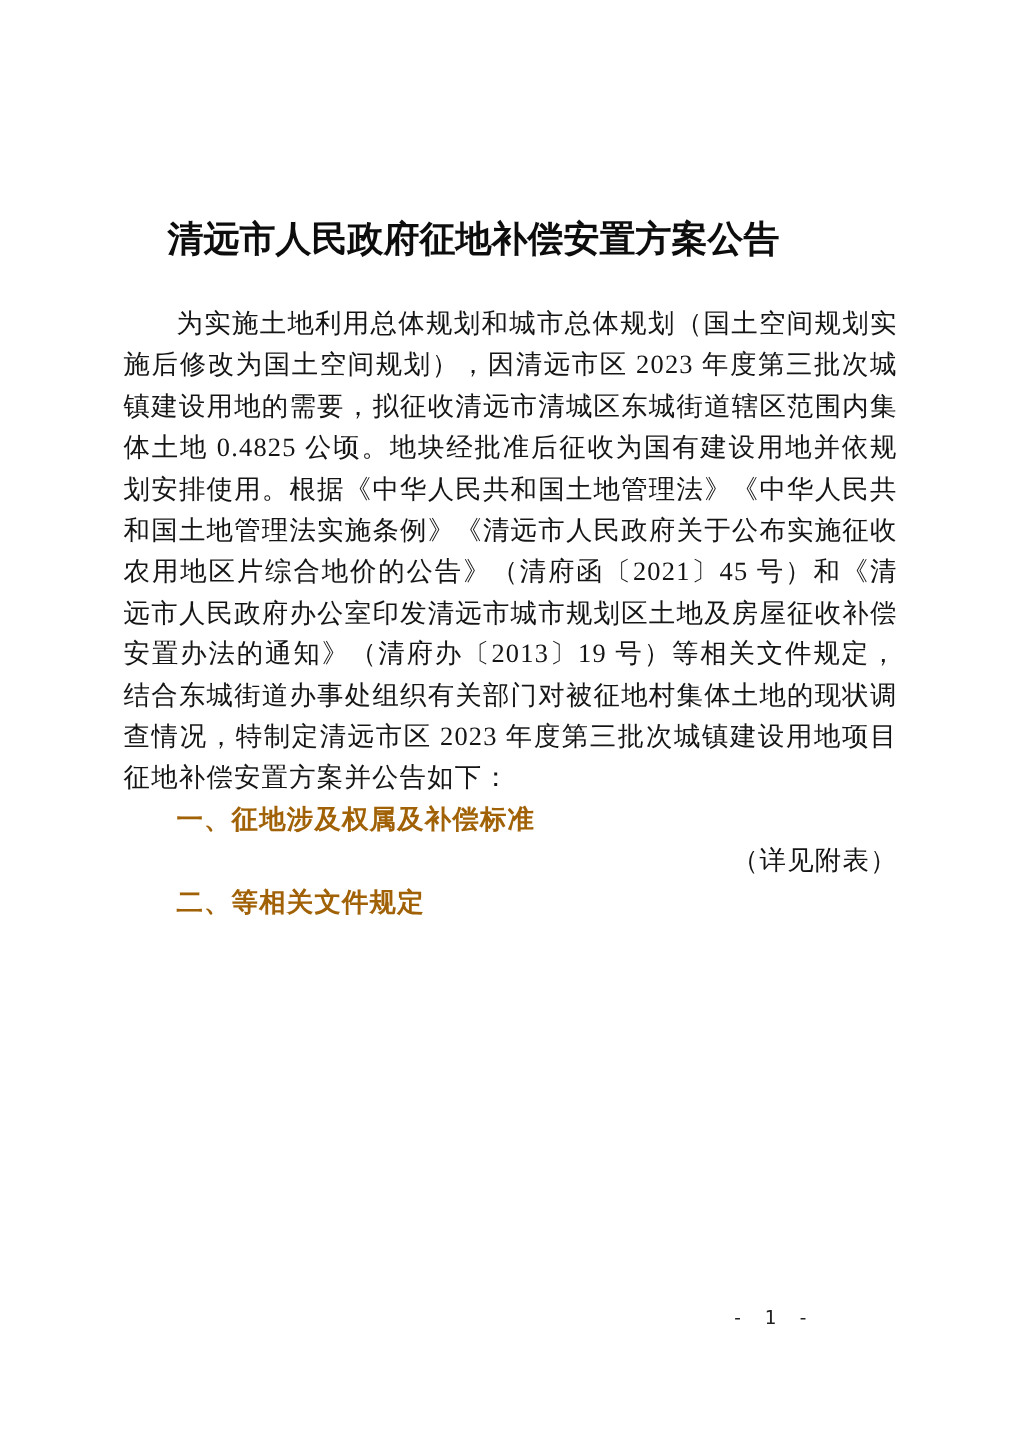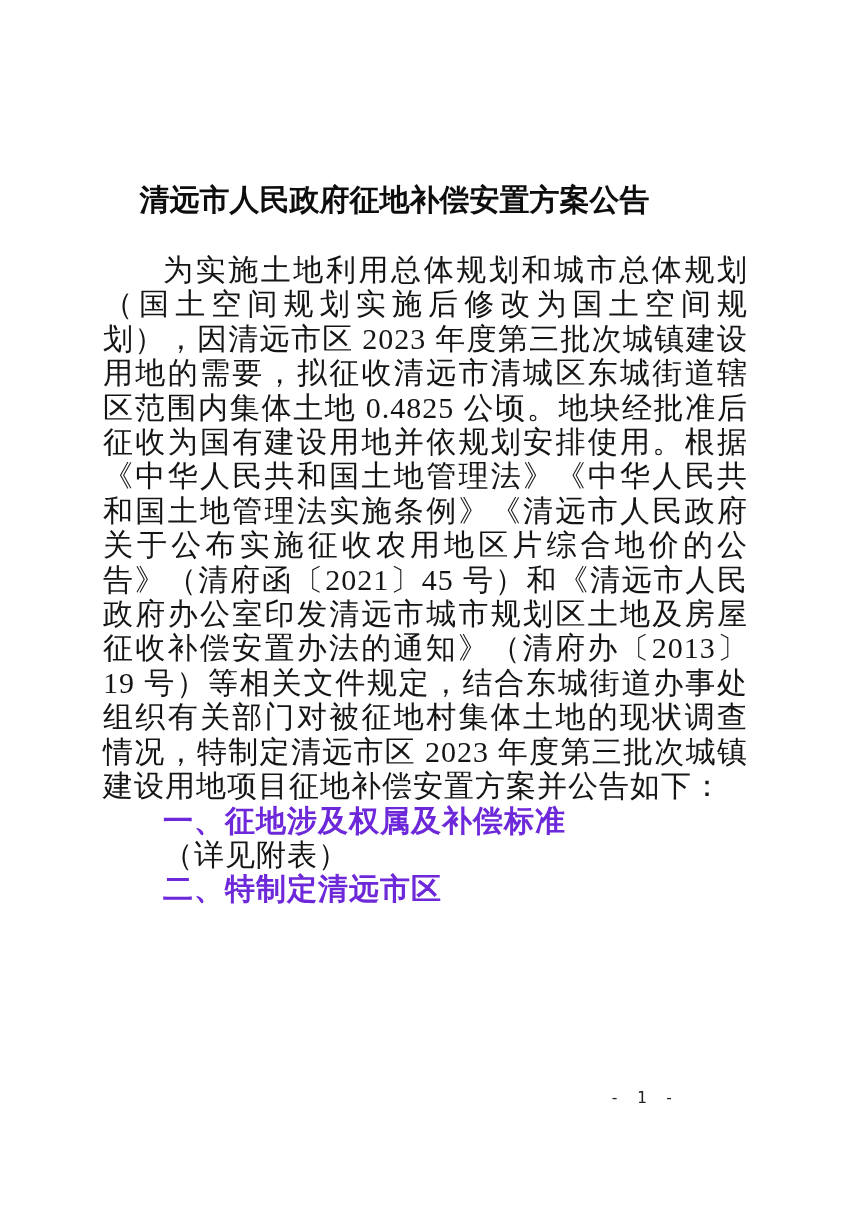--- a/index.html
+++ b/index.html
@@ -24,39 +24,39 @@
     font-size: 30px;
     line-height: 34px;
     text-align: center;
     letter-spacing: 0px;
     color: #0d0d0d;
     white-space: nowrap;
   }
   .content {
     width: 645px;
     font-family: "Liberation Serif", serif;
-    font-size: 30px;
+    font-size: 22px;
     line-height: 34.4px;
     letter-spacing: 1px;
     color: #151515;
   }
   .content p {
     margin: 0;
     text-indent: 2em;
     text-align: justify;
     text-justify: inter-character;
   }
   .content p.heading {
     font-family: "Liberation Sans", sans-serif;
     font-weight: bold;
     text-align: left;
-    color: #6d28d9;
+    color: #a16207;
   }
   .content p.single {
-    text-align: left;
+    text-align: right;
   }
   .page-number {
     position: absolute;
     top: 1088px;
     right: 110px;
     font-family: "DejaVu Sans Mono", monospace;
     font-size: 16px;
     letter-spacing: 4px;
     color: #222222;
     white-space: nowrap;
@@ -66,18 +66,18 @@
 <body>
 
 <div class="page">
 
   <h1 class="doc-title">清远市人民政府征地补偿安置方案公告</h1>
 
   <div class="content">
     <p class="body">为实施土地利用总体规划和城市总体规划（国土空间规划实施后修改为国土空间规划），因清远市区 2023 年度第三批次城镇建设用地的需要，拟征收清远市清城区东城街道辖区范围内集体土地 0.4825 公顷。地块经批准后征收为国有建设用地并依规划安排使用。根据《中华人民共和国土地管理法》《中华人民共和国土地管理法实施条例》《清远市人民政府关于公布实施征收农用地区片综合地价的公告》（清府函〔2021〕45 号）和《清远市人民政府办公室印发清远市城市规划区土地及房屋征收补偿安置办法的通知》（清府办〔2013〕19 号）等相关文件规定，结合东城街道办事处组织有关部门对被征地村集体土地的现状调查情况，特制定清远市区 2023 年度第三批次城镇建设用地项目征地补偿安置方案并公告如下：</p>
     <p class="heading">一、征地涉及权属及补偿标准</p>
     <p class="single">（详见附表）</p>
-    <p class="heading">二、特制定清远市区</p>
+    <p class="heading">二、等相关文件规定</p>
   </div>
 
   <div class="page-number">- 1 -</div>
 
 </div>
 
 </body></html>

